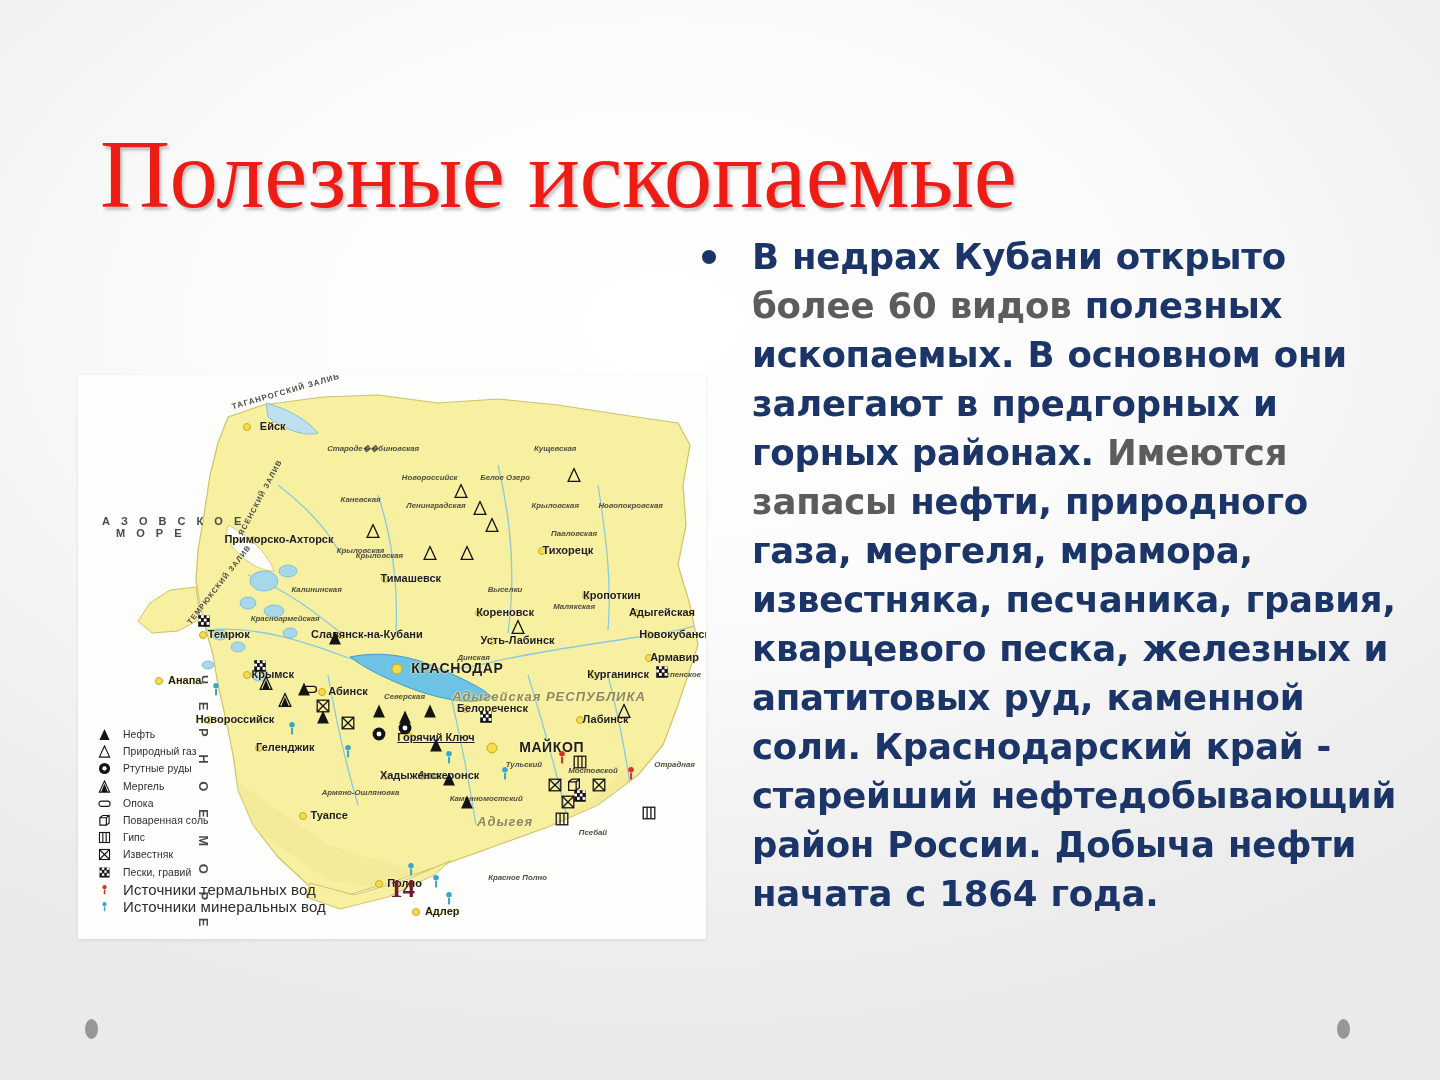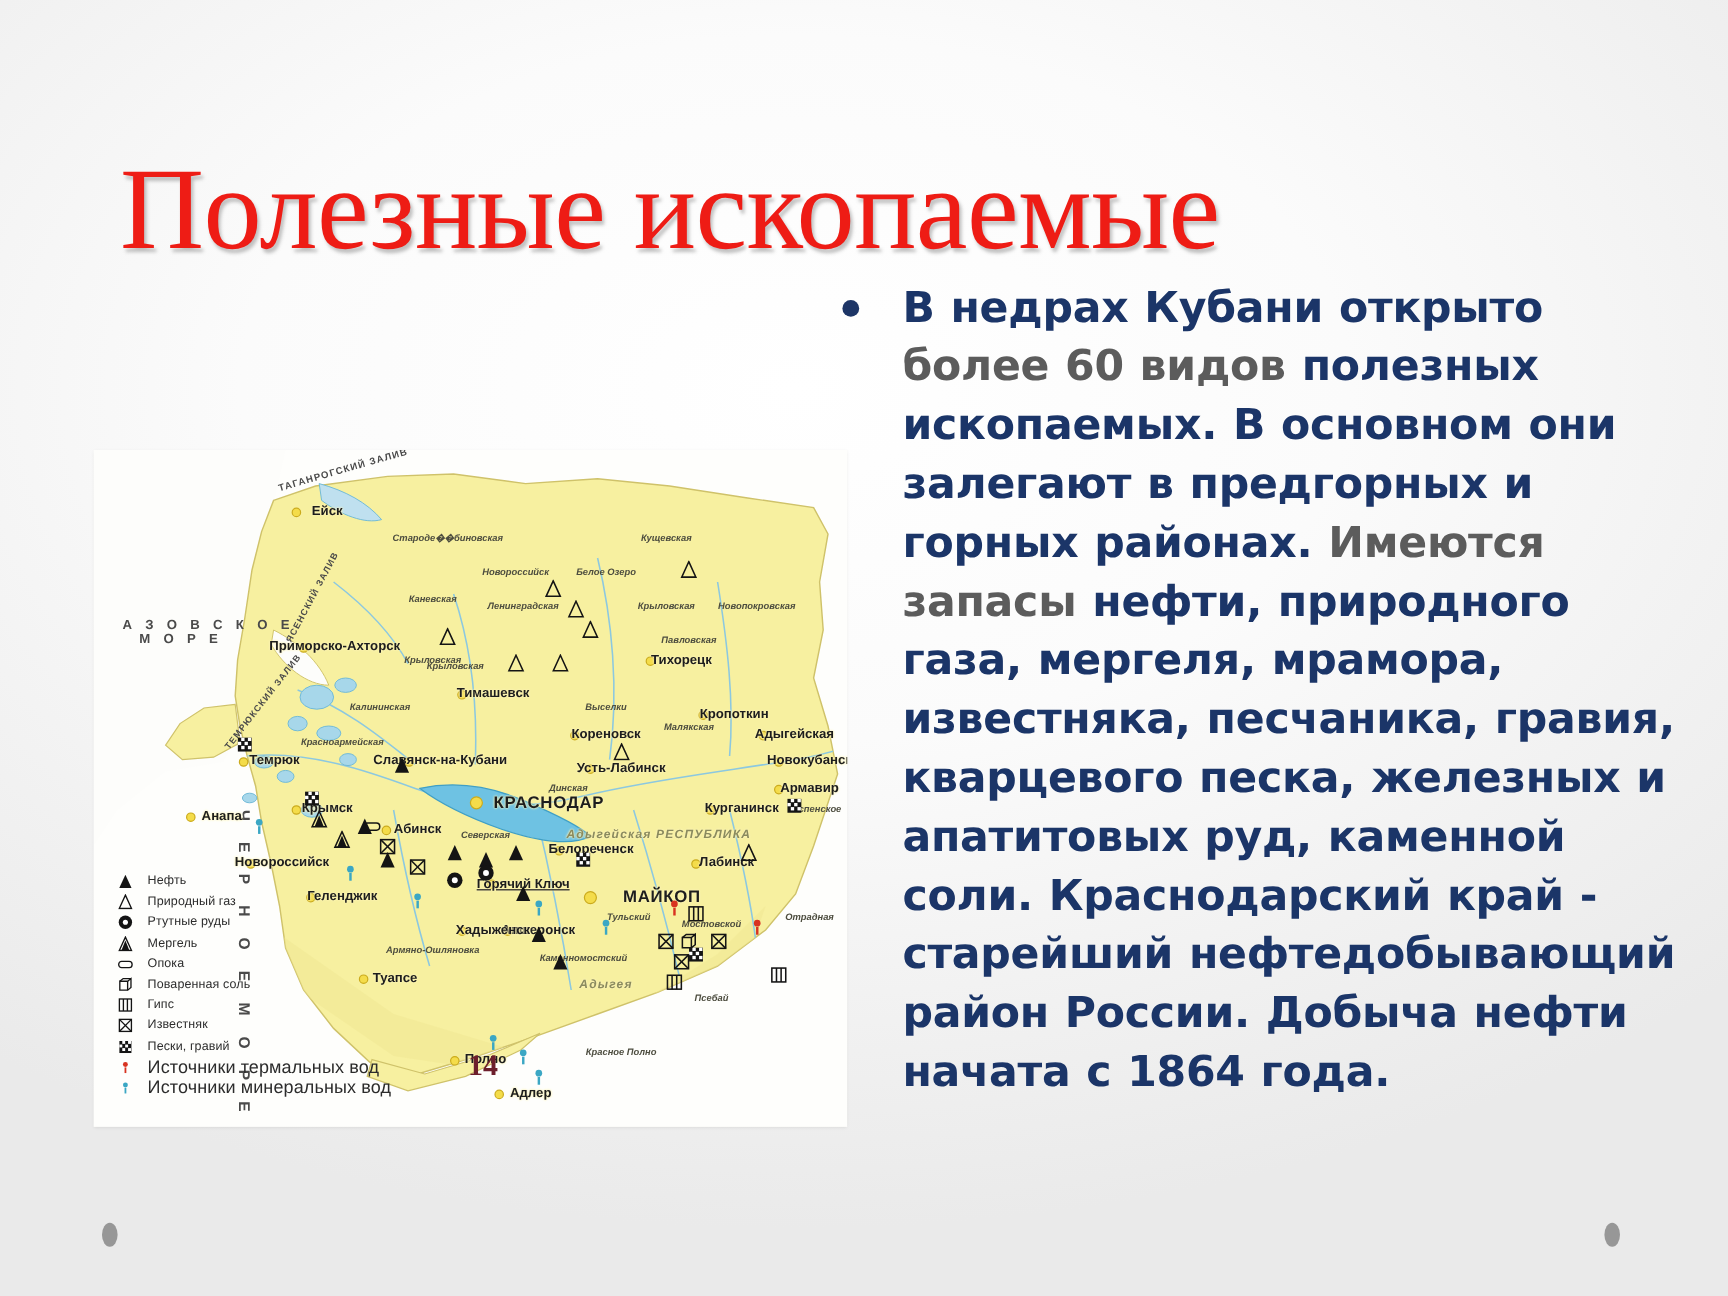--- a/index.html
+++ b/index.html
@@ -137,21 +137,21 @@
     font-family:"Liberation Sans", sans-serif;
     font-weight:bold;
     color:#1d1d1d;
     white-space:nowrap;
     transform:translate(-50%,-50%);
     text-shadow:0 0 2px #fbf3b8,0 0 2px #fbf3b8;
   }
   .city.cap{font-size:14px;letter-spacing:0.6px;margin-left:34px;}
   .city.big{font-size:11px;}
   .city.sm{font-size:7.8px;font-weight:600;font-style:italic;color:#4d4d3f;text-shadow:none;}
-  .city.reg{font-size:10px;font-style:italic;color:#8a8a5e;letter-spacing:1px;}
+  .city.reg{font-size:13px;font-style:italic;color:#8a8a5e;letter-spacing:1px;}
 
   .dot{
     position:absolute;width:9px;height:9px;border-radius:50%;
     background:#f4dc4a;border:1.5px solid #cbab1d;
     transform:translate(-50%,-50%);
   }
   .dot.sm{width:6px;height:6px;border-width:1px;}
 
   .sym{position:absolute;transform:translate(-50%,-50%);}
 

